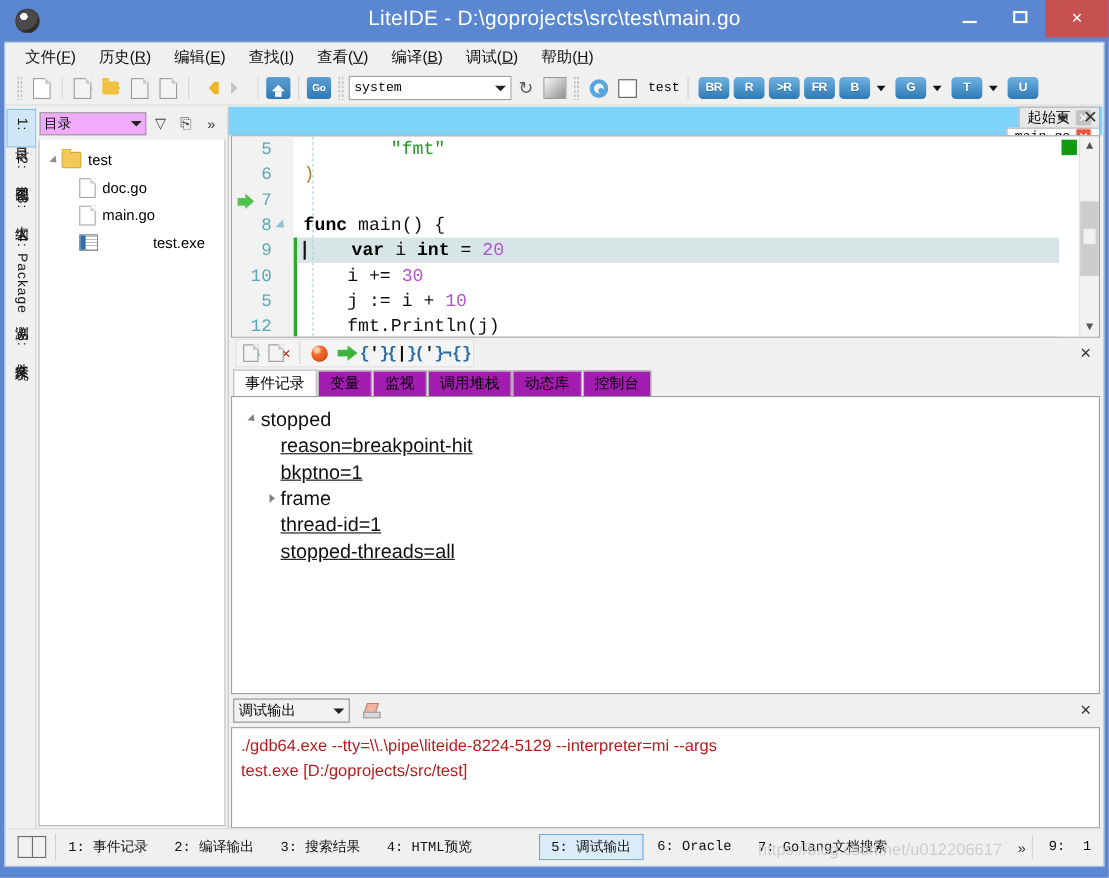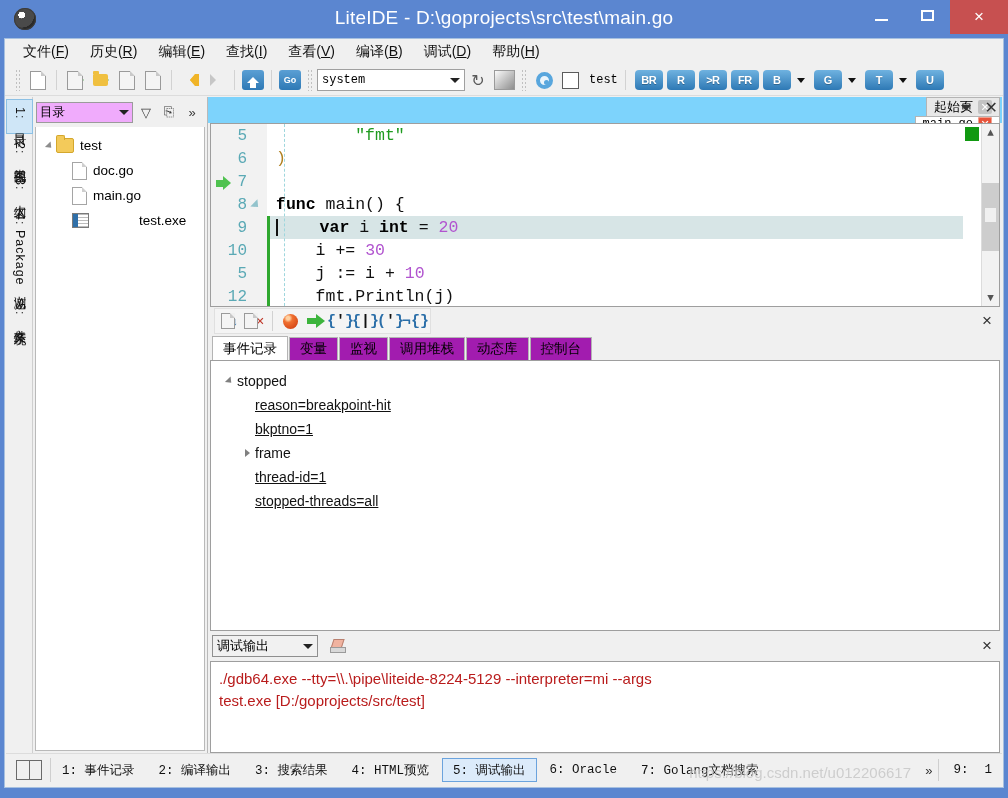--- a/index.html
+++ b/index.html
@@ -192,21 +192,21 @@
   .dtab{
     height:22px;display:flex;align-items:center;padding:0 10px;font-size:13.5px;
     border:1px solid #b4b4b4;border-bottom:0;background:#a21caf;margin-right:1px;
   }
   .dtab.active{background:#fff;height:23px;}
   .dpanel{
     flex:1;background:#fff;border:1px solid #9e9e9e;margin:0 2px;
     padding:8px 0 0 10px;overflow:hidden;min-height:0;
     font-family:"Liberation Sans",sans-serif;
   }
-  .dl{display:flex;align-items:center;height:24px;font-size:14px;color:#111;}
+  .dl{display:flex;align-items:center;height:24px;font-size:18px;color:#111;}
   .dl .tw2{width:16px;display:flex;align-items:center;justify-content:center;}
   .dl .tw2 i{width:0;height:0;border-left:5px solid #808080;border-top:4px solid transparent;border-bottom:4px solid transparent;}
   .dl .tw2 i.open{transform:rotate(45deg);}
   .dl.lvl2{padding-left:34px;text-decoration:underline;}
   .dl.lvl2b{padding-left:18px;}
 
   
   .outbar{height:30px;display:flex;align-items:center;padding-left:4px;position:relative;}
   .out-combo{
     width:106px;height:22px;border:1px solid #8f8f8f;background:#f1f1f1;
@@ -231,21 +231,21 @@
   }
   .splitic{width:24px;height:18px;margin:0 8px 0 10px;border:1px solid #6a6a6a;display:flex;}
   .splitic .a{flex:1;border-right:1px solid #6a6a6a;}
   .splitic .b{flex:1;}
   .stabs{flex:1;display:flex;align-items:center;height:24px;border-left:1px solid #cfcfcf;overflow:hidden;}
   .stab{
     height:22px;display:flex;align-items:center;padding:0 10px;margin-right:2px;
     font-family:"Liberation Mono","DejaVu Sans Mono",monospace;font-size:12.5px;color:#111;
     border:1px solid transparent;white-space:nowrap;
   }
-  .stab.active{background:#dcebfa;border:1px solid #6ba3dd;}
+  .stab.active{background:#dcebfa;border:1px solid #6ba3dd;margin-left:48px;}
   .chev{font-size:13px;color:#333;padding:0 6px;}
   .pos{
     font-family:"Liberation Mono","DejaVu Sans Mono",monospace;font-size:12.5px;
     padding:0 10px 0 14px;color:#111;border-left:1px solid #cfcfcf;height:22px;display:flex;align-items:center;gap:16px;
   }
   .wmark{
     position:absolute;right:92px;bottom:6px;font-size:15px;color:#c8c8c8;
     font-family:"Liberation Sans",sans-serif;pointer-events:none;opacity:.85;
   }
 </style>

